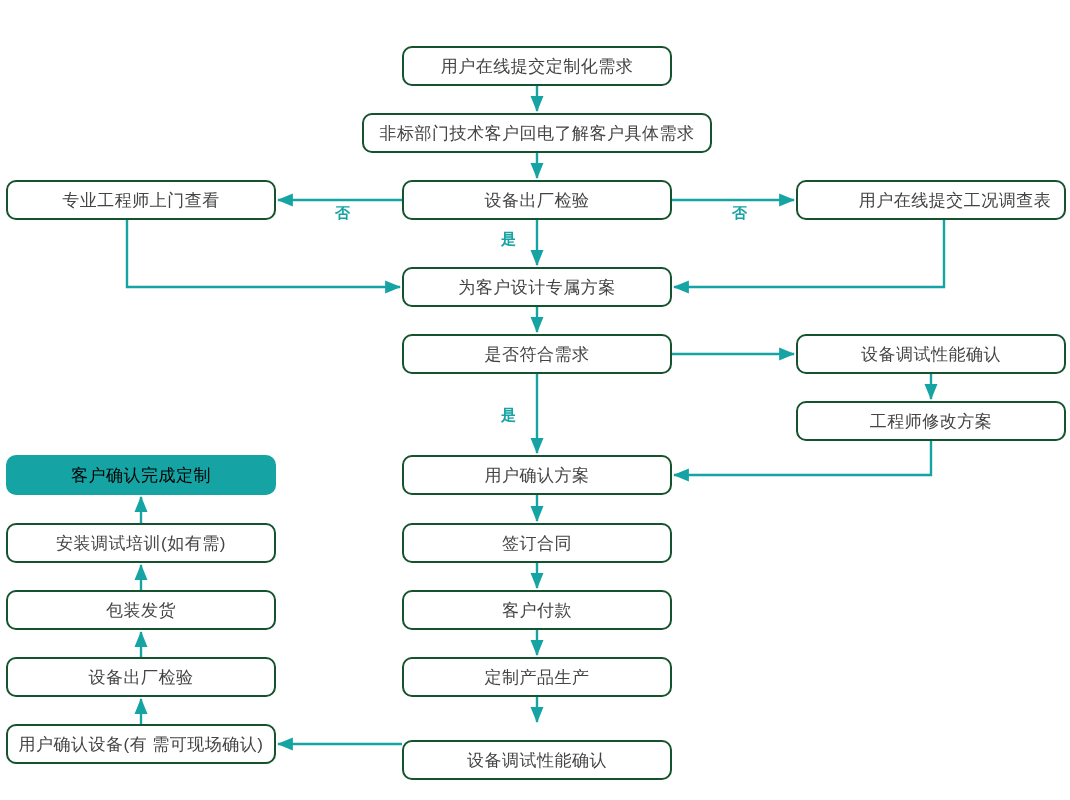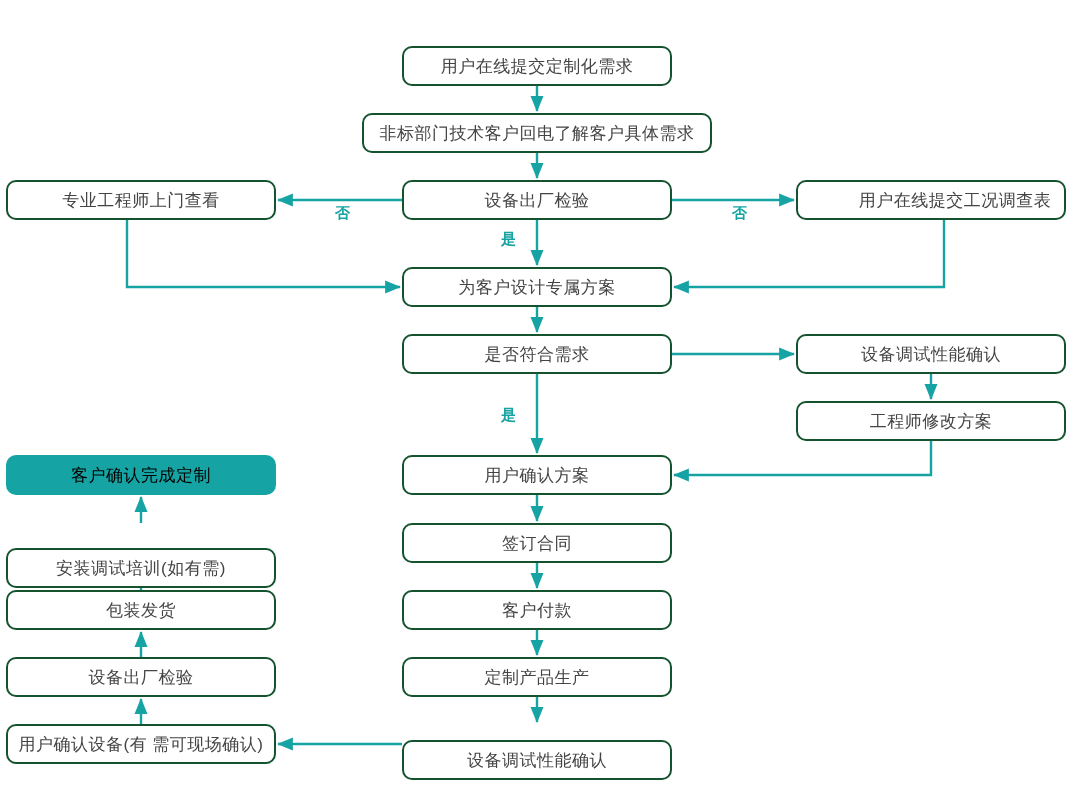--- a/index.html
+++ b/index.html
@@ -100,21 +100,21 @@
       <div class="node-box" style="left: 796px; top: 334px; width: 270px; height: 40px;">设备调试性能确认</div>
       <div class="node-box" style="left: 796px; top: 401px; width: 270px; height: 40px;">工程师修改方案</div>
       <div class="node-box" style="left: 402px; top: 455px; width: 270px; height: 40px;">用户确认方案</div>
       <div class="node-box" style="left: 402px; top: 523px; width: 270px; height: 40px;">签订合同</div>
       <div class="node-box" style="left: 402px; top: 590px; width: 270px; height: 40px;">客户付款</div>
       <div class="node-box" style="left: 402px; top: 657px; width: 270px; height: 40px;">定制产品生产</div>
       <div class="node-box" style="left: 402px; top: 724px; width: 270px; height: 40px; margin-top: 16px;">设备调试性能确认</div>
       <div class="node-box" style="left: 6px; top: 724px; width: 270px; height: 40px;">用户确认设备(有 需可现场确认)</div>
       <div class="node-box" style="left: 6px; top: 657px; width: 270px; height: 40px;">设备出厂检验</div>
       <div class="node-box" style="left: 6px; top: 590px; width: 270px; height: 40px;">包装发货</div>
-      <div class="node-box" style="left: 6px; top: 523px; width: 270px; height: 40px; margin-top: 25px;">安装调试培训(如有需)</div>
+      <div class="node-box" style="left: 6px; top: 523px; width: 270px; height: 40px;">安装调试培训(如有需)</div>
       <div class="node-box filled" style="left: 6px; top: 455px; width: 270px; height: 40px;">客户确认完成定制</div>
     </div>
   <div id="labels-layer">
       <div class="edge-label" style="left: 335px; top: 204px;">否</div>
       <div class="edge-label" style="left: 732px; top: 204px;">否</div>
       <div class="edge-label" style="left: 501px; top: 230px;">是</div>
       <div class="edge-label" style="left: 501px; top: 406px;">是</div>
     </div>
 
 </div>

